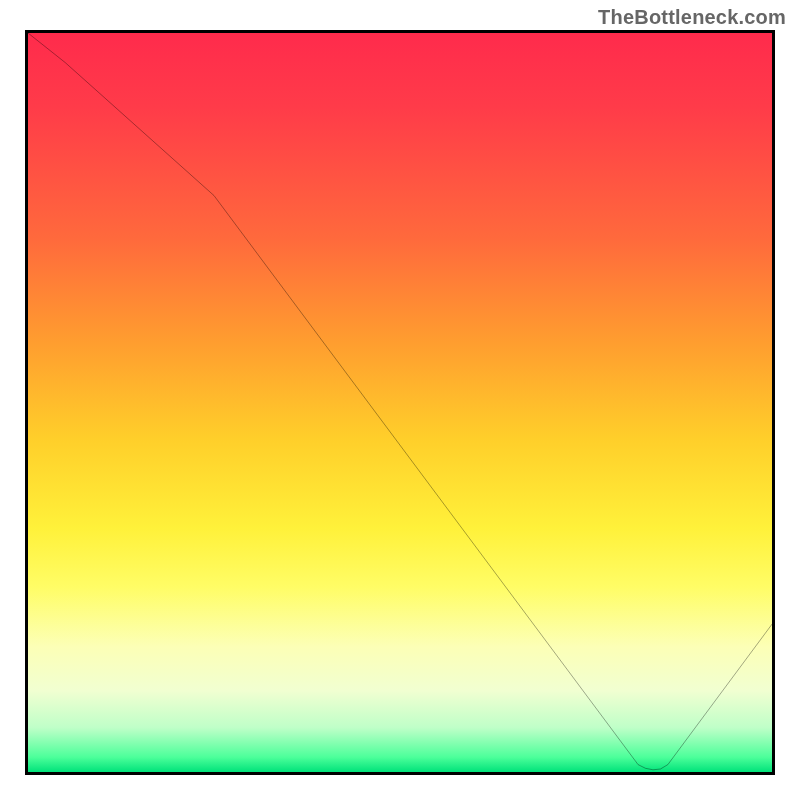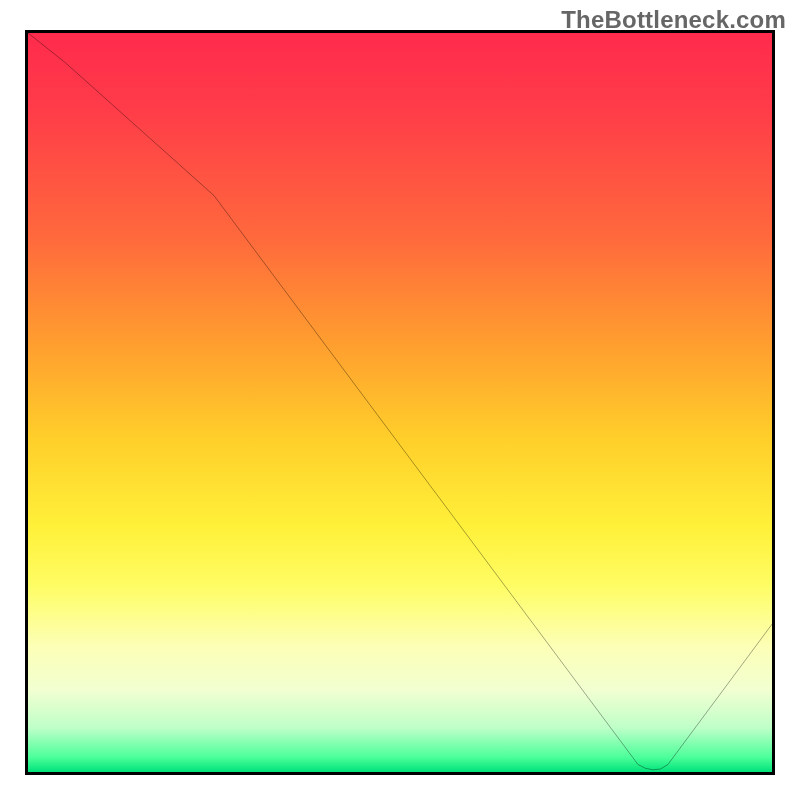--- a/index.html
+++ b/index.html
@@ -12,21 +12,21 @@
   }
   .container {
     position: relative;
     width: 800px;
     height: 800px;
   }
   .attribution {
     position: absolute;
     top: 6px;
     right: 14px;
-    font-size: 24px;
+    font-size: 20px;
     font-weight: 600;
     color: #666666;
     letter-spacing: 0.2px;
   }
   .plot-area {
     position: absolute;
     left: 25px;
     top: 30px;
     width: 750px;
     height: 745px;

